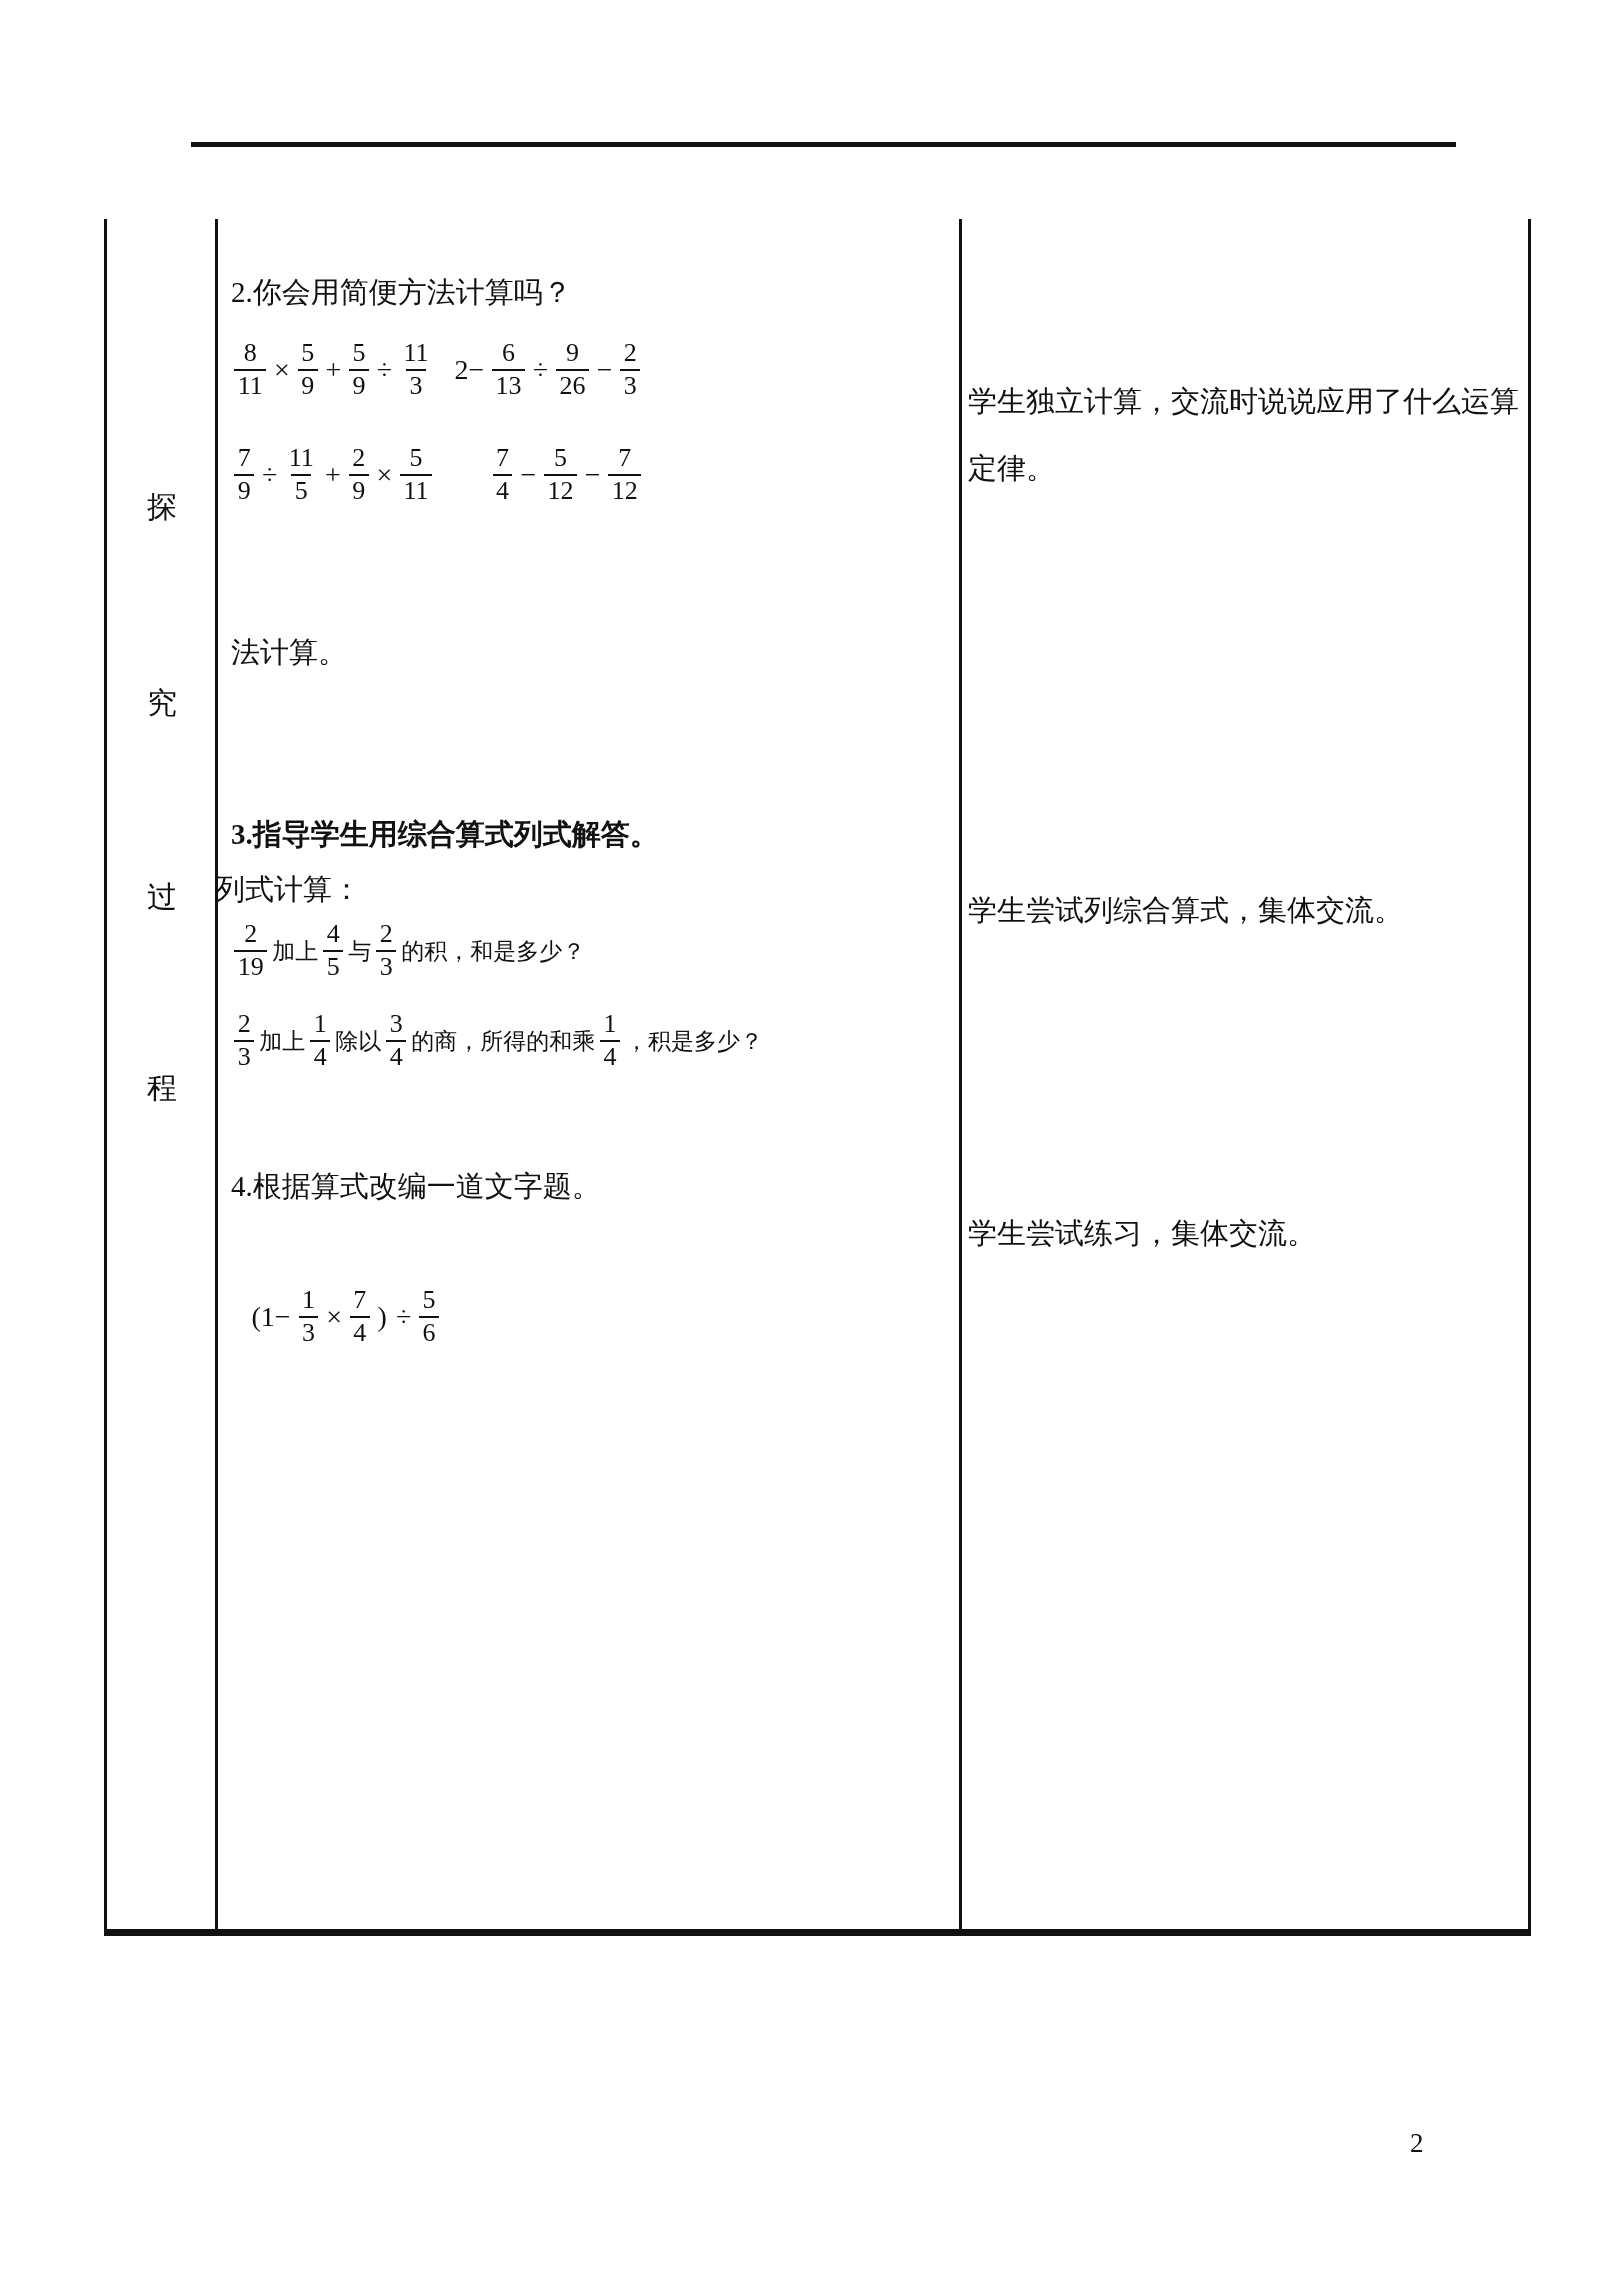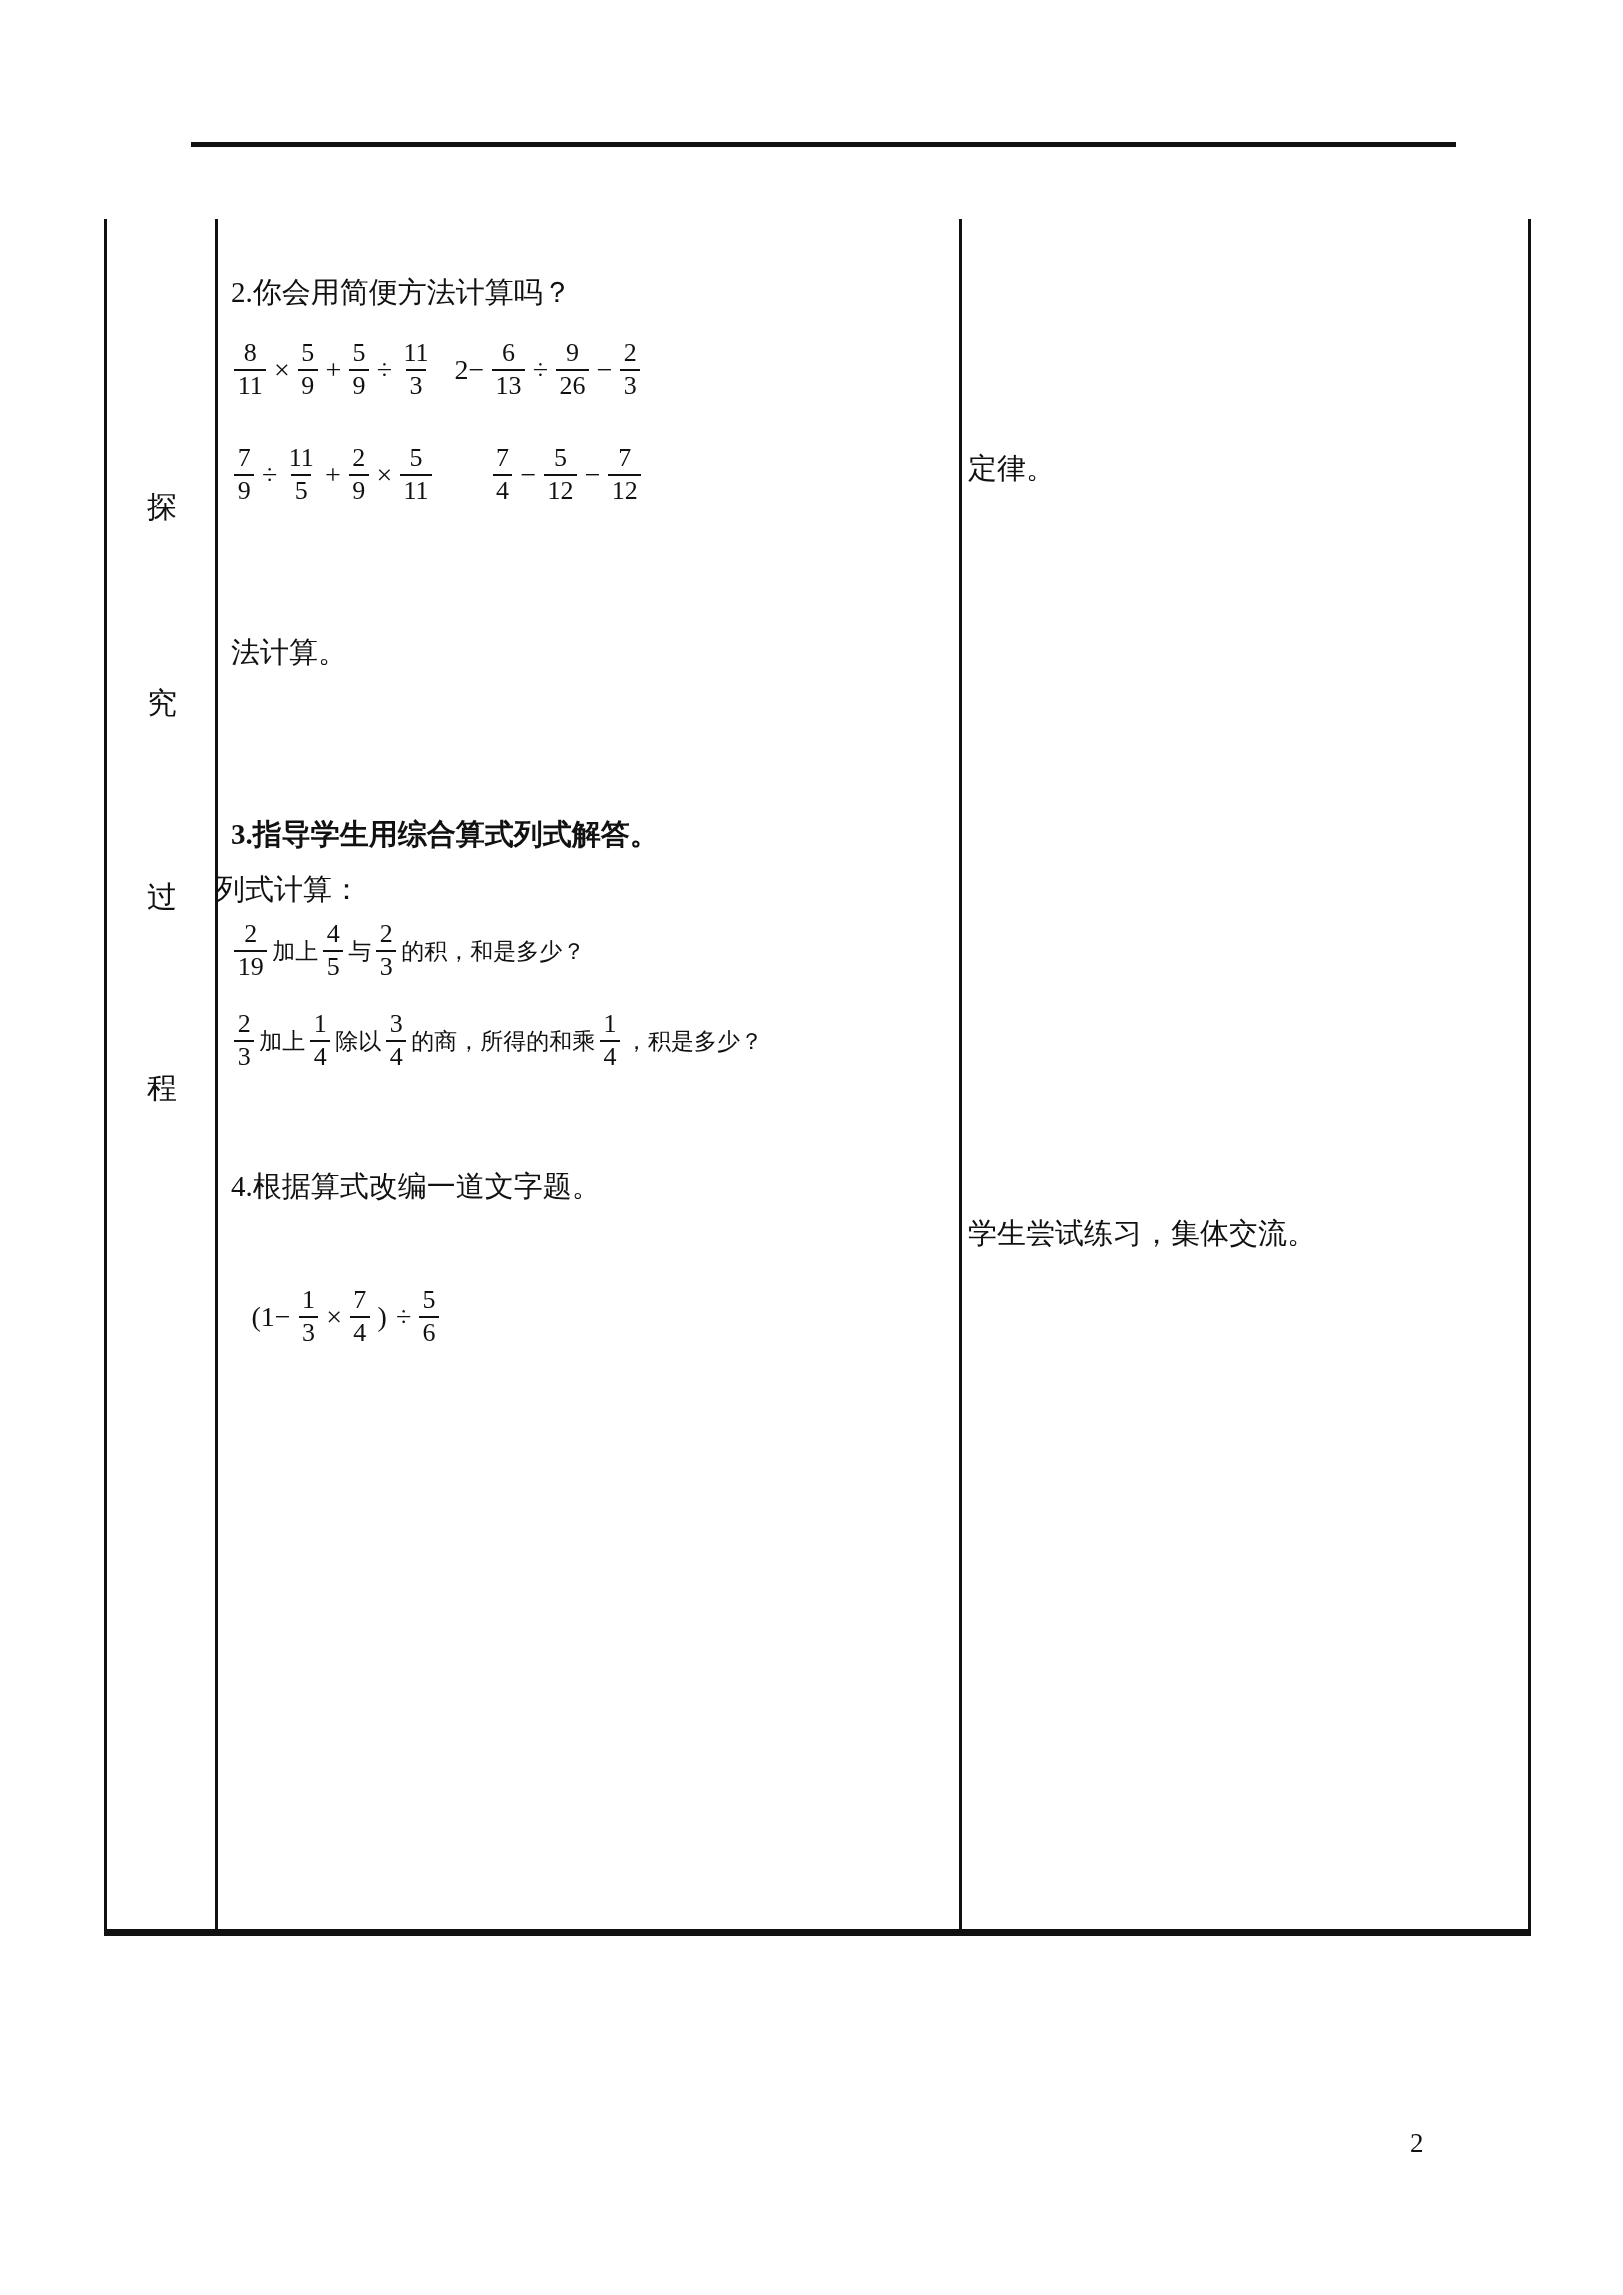--- a/index.html
+++ b/index.html
@@ -216,19 +216,21 @@
         <span class="den">4</span>
       </span>
       <span class="tok">)</span>
       <span class="tok">÷</span>
       <span class="frac">
         <span class="num">5</span>
         <span class="den">6</span>
       </span>
     </div>
 
+  <div class="txt" style="left:968px;top:366px;">学生独立计算，交流时说说应用了什么运算</div>
   <div class="txt" style="left:968px;top:433px;">定律。</div>
+  <div class="txt" style="left:968px;top:875px;">学生尝试列综合算式，集体交流。</div>
   <div class="txt" style="left:968px;top:1198px;">学生尝试练习，集体交流。</div>
 
   <div class="page-number">2</div>
 
 </div>
 
 
 </body></html>

